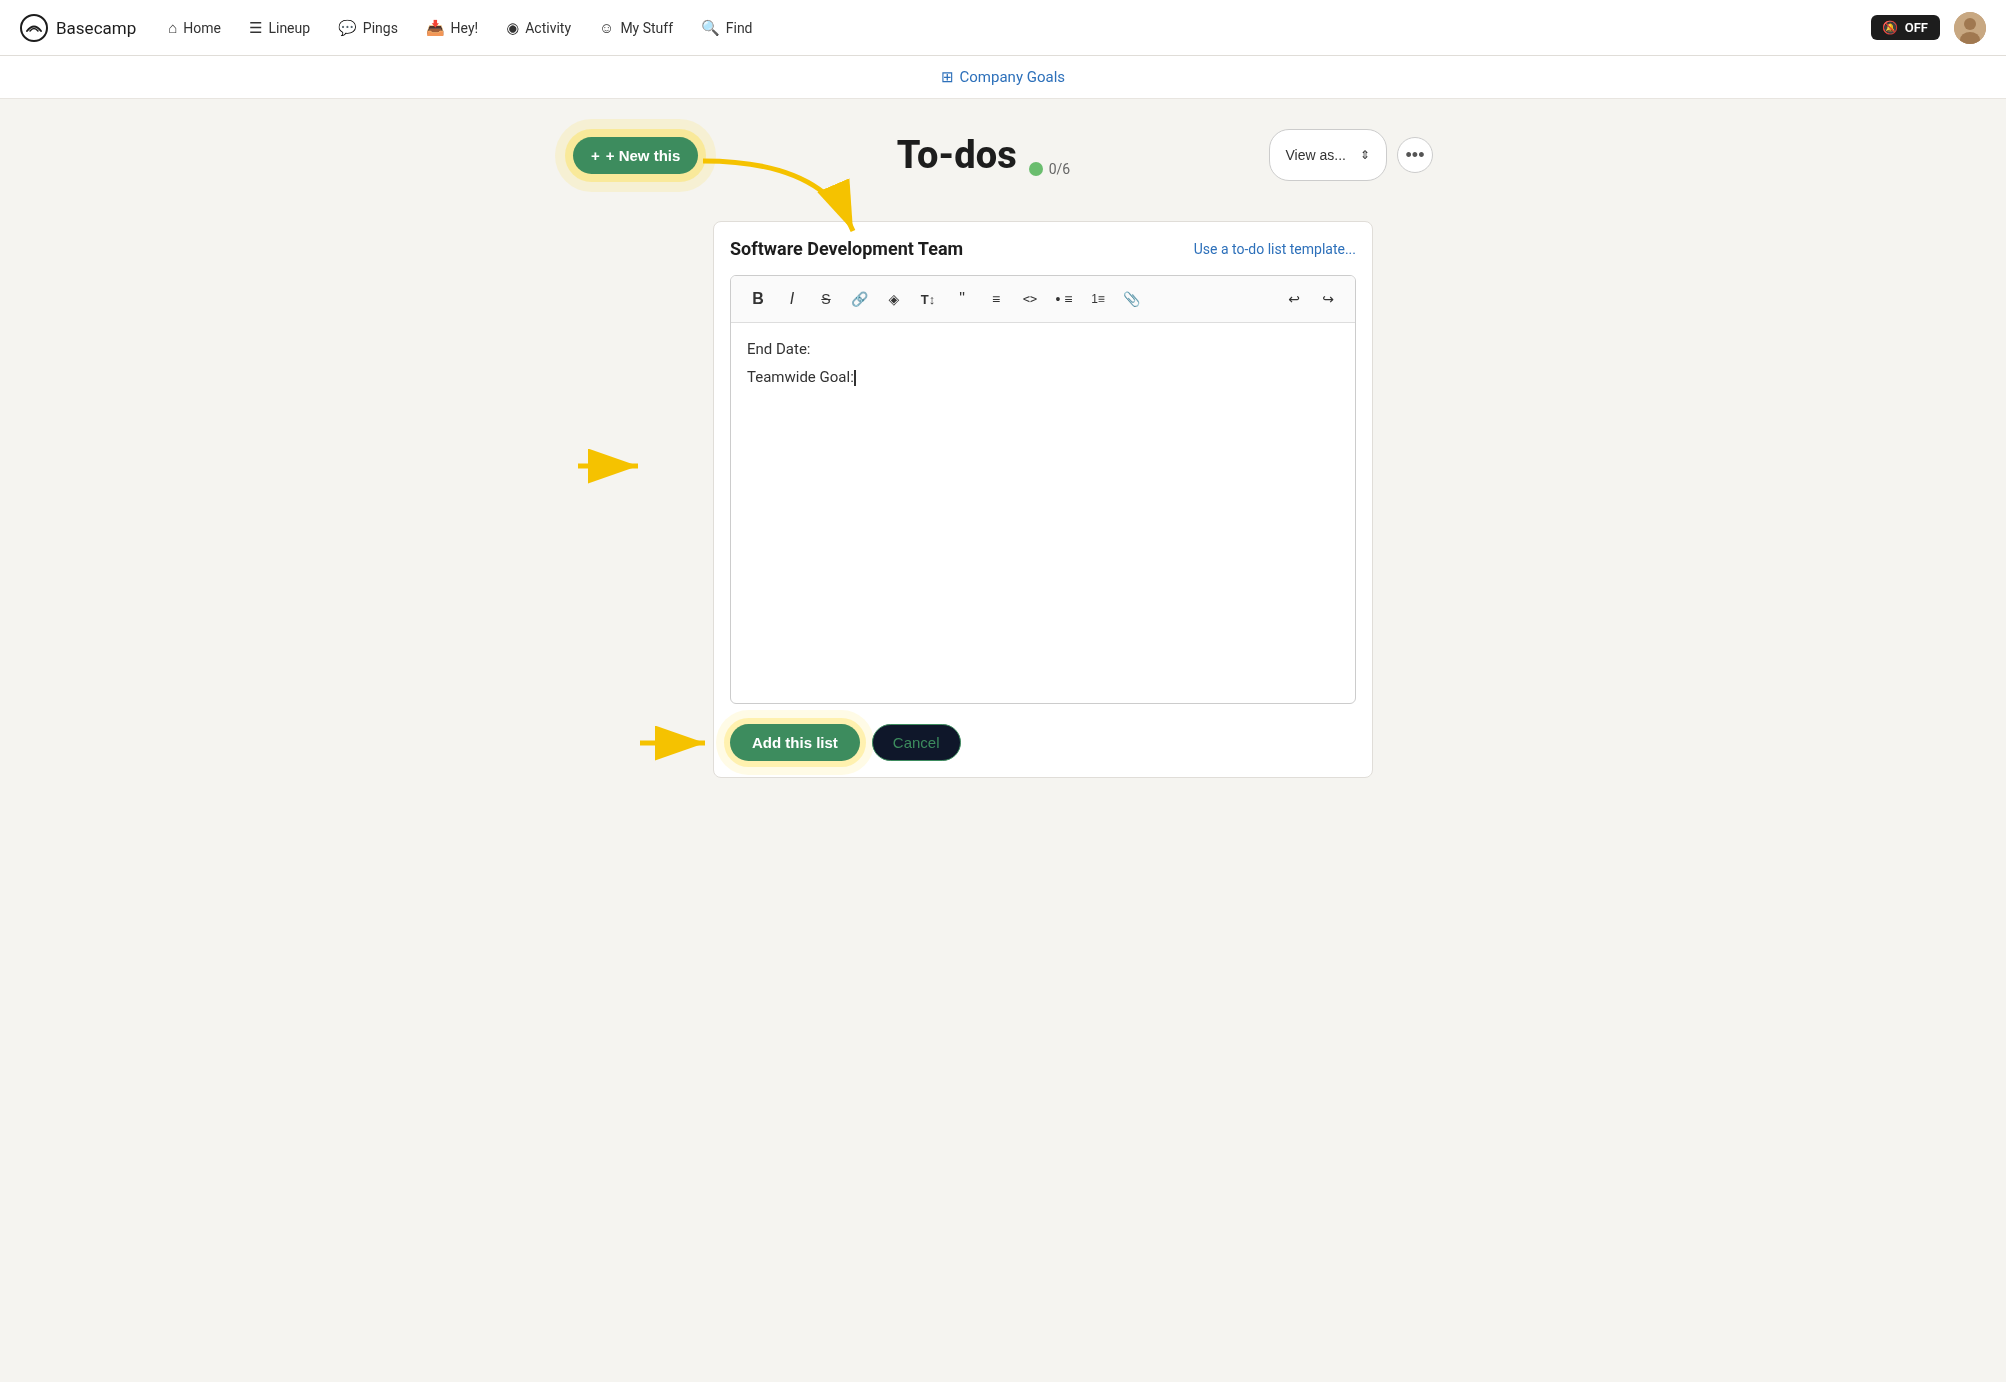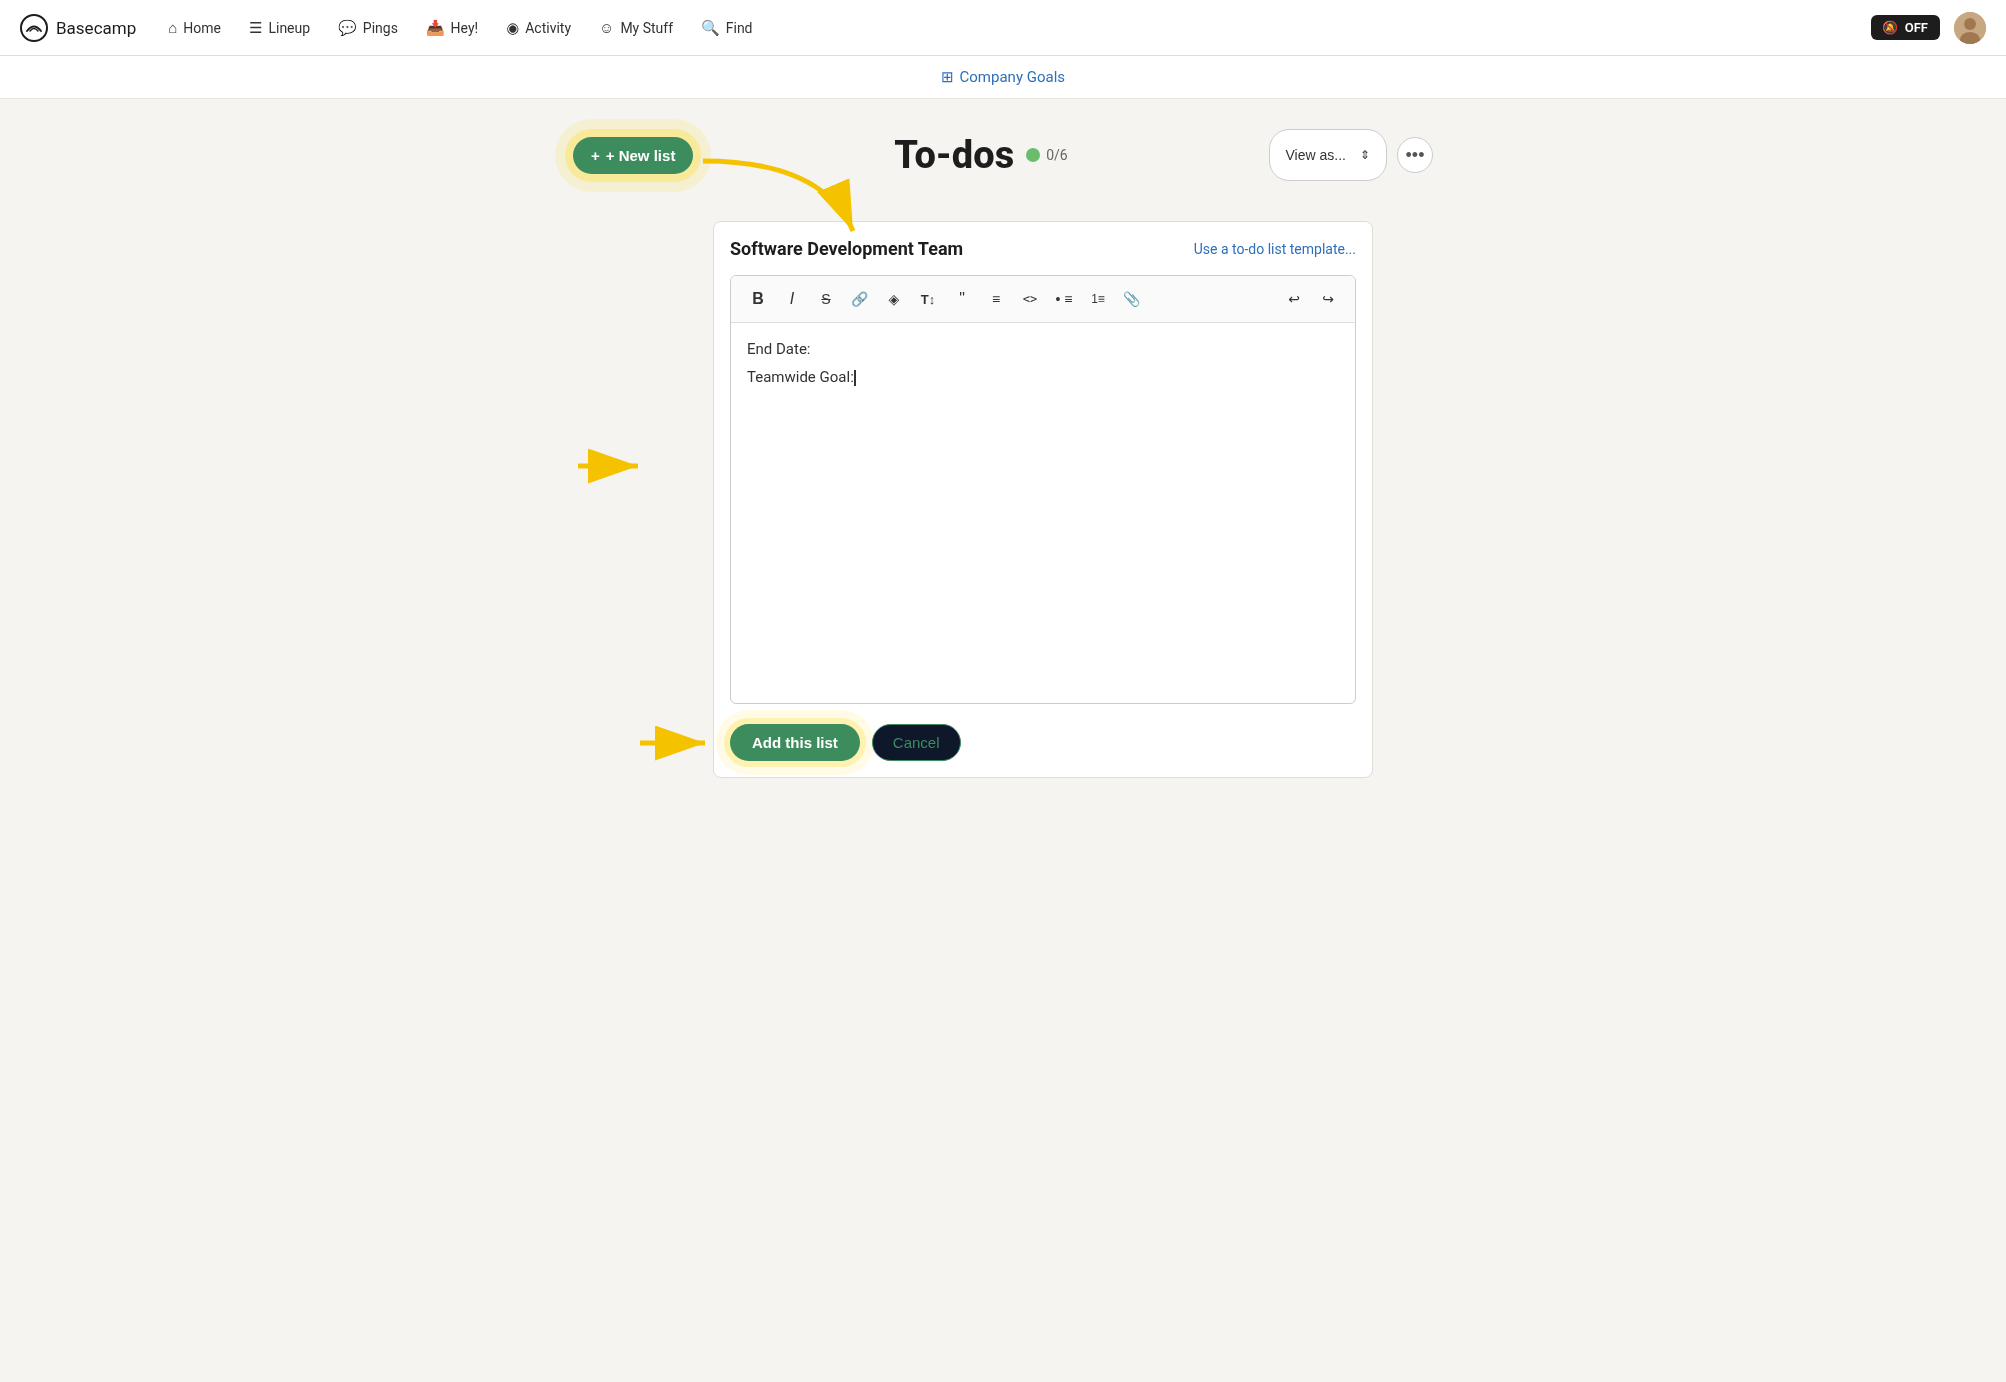--- a/index.html
+++ b/index.html
@@ -121,21 +121,21 @@
       font-weight: 600;
       cursor: pointer;
       display: flex;
       align-items: center;
       gap: 6px;
       box-shadow: 0 0 0 8px rgba(255, 220, 50, 0.35), 0 0 0 18px rgba(255, 220, 50, 0.15);
     }
     .page-title-area {
       flex: 1;
       display: flex;
-      align-items: center;
+      align-items: flex-end;
       justify-content: center;
       gap: 12px;
     }
     .page-title {
       font-size: 38px;
       font-weight: 800;
       color: #1d1d1d;
     }
     .todo-status {
       display: flex;
@@ -358,21 +358,21 @@
     <span>Company Goals</span>
   </a>
 </div>
 
 <div class="main-content">
 
   <div class="page-header">
 
     <button class="new-list-btn">
       <span>+</span>
-      <span>+ New list</span>
+      <span>+ New this</span>
     </button>
 
     <div class="page-title-area">
       <span class="page-title">To-dos</span>
       <div class="todo-status">
         <div class="status-dot"></div>
         <span class="status-count">0/6</span>
       </div>
     </div>
 

